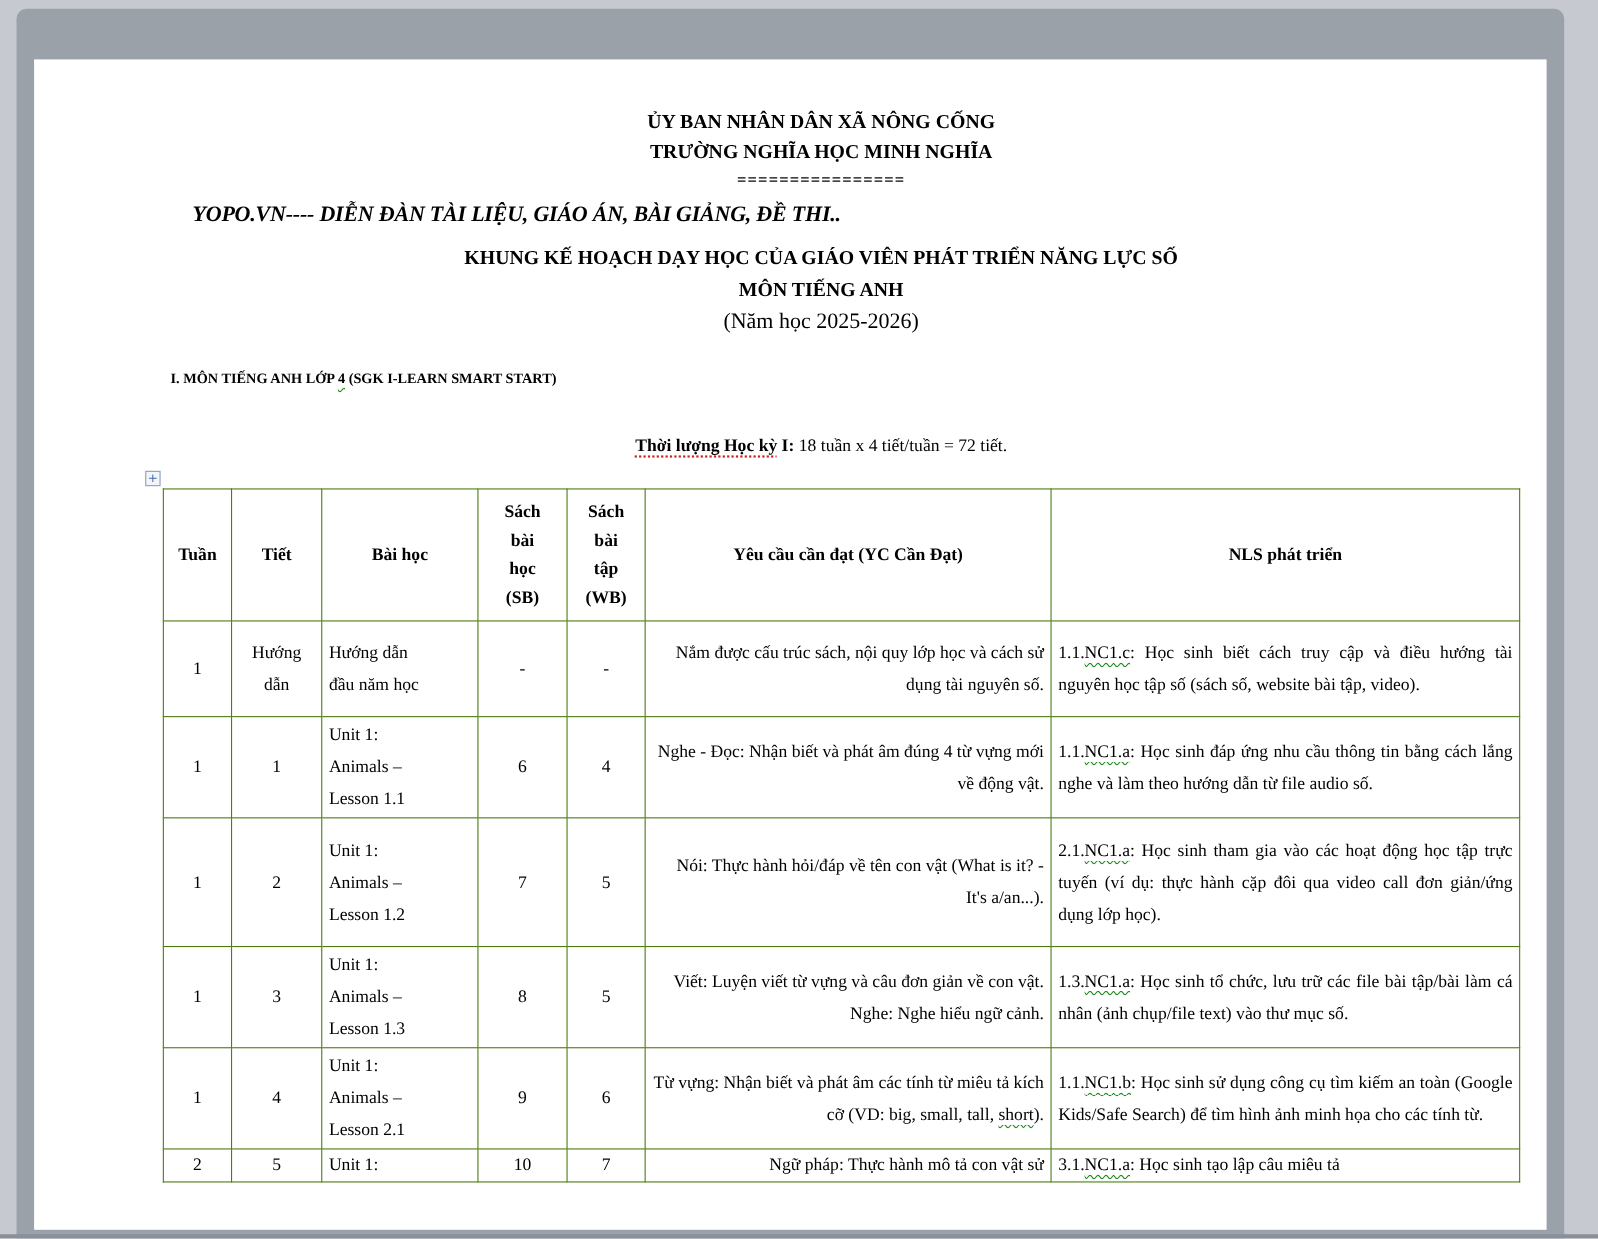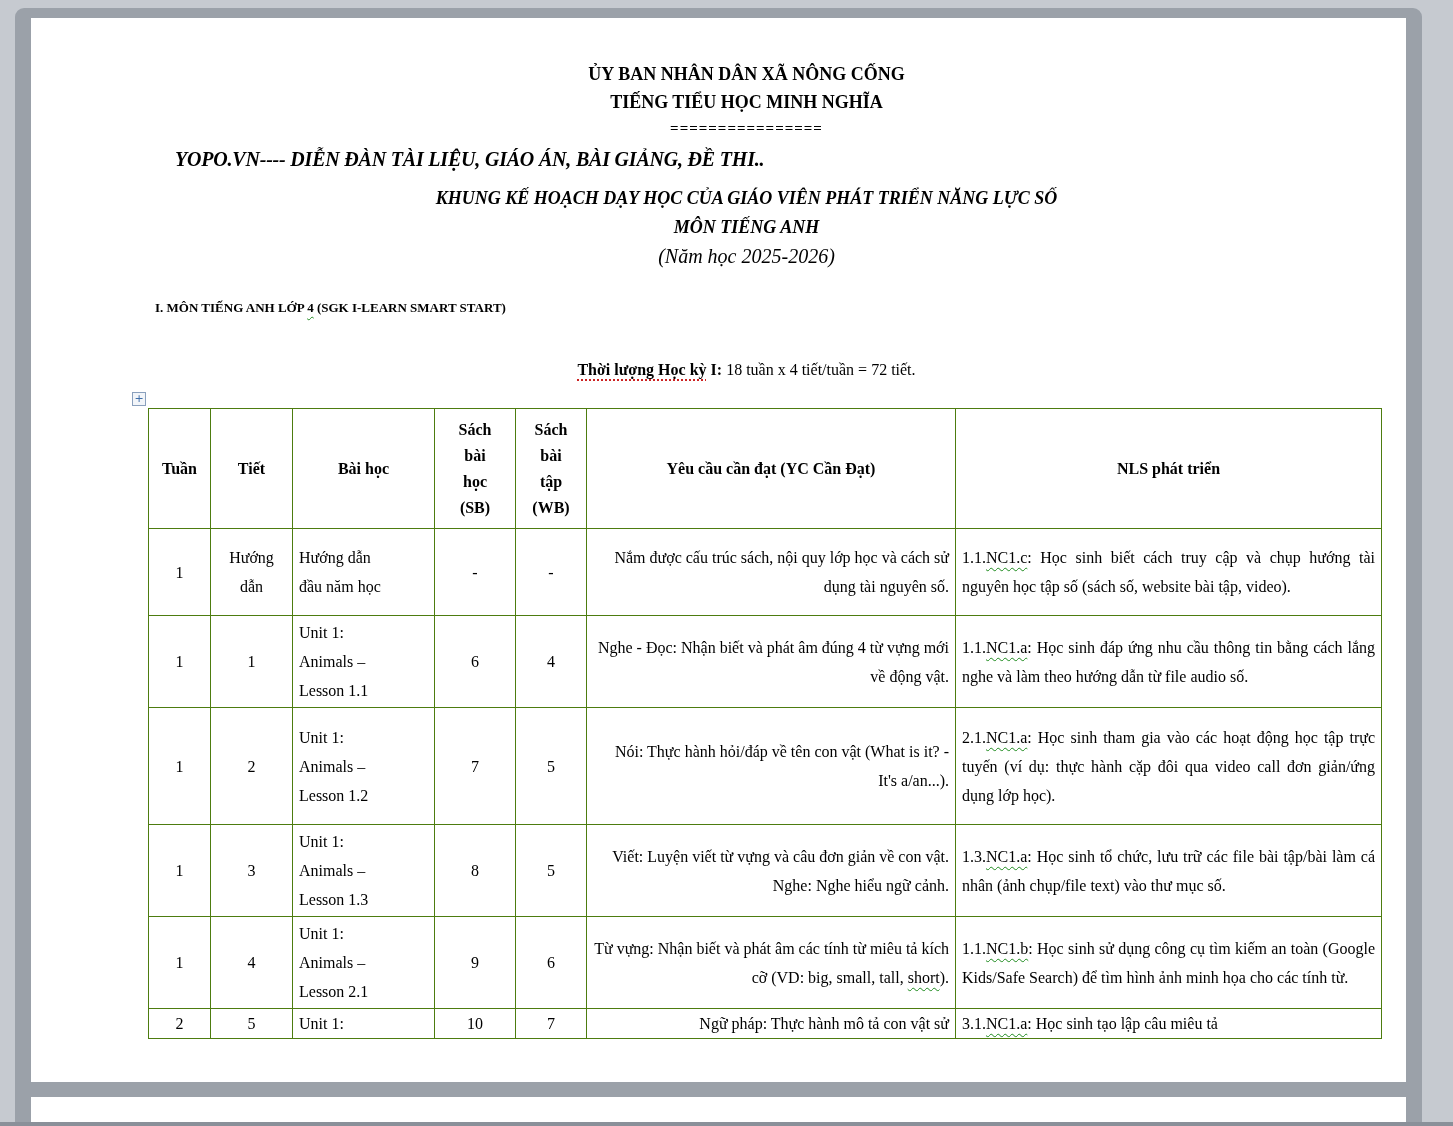--- a/index.html
+++ b/index.html
@@ -5,35 +5,35 @@
   * { margin:0; padding:0; box-sizing:border-box; }
   html,body { width:1453px; height:1126px; overflow:hidden; }
   body { background:#c6cad0; font-family:"Liberation Serif","DejaVu Serif",serif; color:#000; }
 
   .viewport { position:relative; width:1453px; height:1126px; background:#c6cad0; }
 
   .page-frame {
     position:absolute; left:15px; top:8px; width:1407px; height:1118px;
     background:#9ba1a9; border-radius:9px 9px 0 0;
   }
-  .page { position:absolute; left:16px; width:1375px; background:#ffffff; }
+  .page { position:absolute; left:16px; width:1375px; background:#ffffff;margin-top:36px; }
   .page1 { top:10px; height:1064px; overflow:hidden; }
   .page2 { top:1089px; height:25px; }
   .bottom-band { position:absolute; left:0; top:1122px; width:1453px; height:4px; background:#8a9099; }
 
   
   .hdr { position:absolute; top:42px; left:0; right:0; text-align:center; padding-left:56px;
          font-weight:bold; font-size:18px; line-height:28px; }
   .hdr-sep { font-size:15px; line-height:24px; letter-spacing:1px; font-weight:bold; }
 
   .forum-note { position:absolute; top:130px; left:144px; font-weight:bold; font-style:italic;
                 font-size:20px; letter-spacing:-0.2px;text-align:right; }
 
   .doc-title { position:absolute; top:166px; left:0; right:0; text-align:center; padding-left:56px;
-               font-weight:bold; font-size:18px; line-height:29px;font-style:italic; }
+               font-weight:bold; font-size:18px; line-height:29px; }
   .doc-title .year { font-weight:normal; font-size:20px; }
 
   .section-heading { position:absolute; top:282px; left:124px; font-weight:bold; font-size:13px; }
 
   .meta-line { position:absolute; left:0; right:0; text-align:center; padding-left:56px; font-size:16px; }
   .meta-textbook { top:315px; }
   .meta-duration { top:343px; }
   .meta-line .lbl { font-weight:bold; }
 
   .sq-green { text-decoration:underline; text-decoration-style:wavy;
@@ -68,21 +68,21 @@
 </head>
 <body>
 
 <div class="viewport">
   <div class="page-frame">
 
     <div class="page page1">
 
       <div class="hdr">
         <div>ỦY BAN NHÂN DÂN XÃ NÔNG CỐNG</div>
-        <div>TIẾNG TIỂU HỌC MINH NGHĨA</div>
+        <div>TRƯỜNG NGHĨA HỌC MINH NGHĨA</div>
         <div class="hdr-sep">================</div>
       </div>
 
       <div class="forum-note">YOPO.VN---- DIỄN ĐÀN TÀI LIỆU, GIÁO ÁN, BÀI GIẢNG, ĐỀ THI..</div>
 
       <div class="doc-title">
         <div>KHUNG KẾ HOẠCH DẠY HỌC CỦA GIÁO VIÊN PHÁT TRIỂN NĂNG LỰC SỐ</div>
         <div>MÔN TIẾNG ANH</div>
         <div class="year">(Năm học 2025-2026)</div>
       </div>
@@ -122,21 +122,21 @@
         </tr>
 
         <tr class="rh-1">
           <td class="c-center">1</td>
           <td class="c-center">Hướng dẫn</td>
           <td class="c-bai">Hướng dẫn
 đầu năm học</td>
           <td class="c-center">-</td>
           <td class="c-center">-</td>
           <td class="c-yc"><span>Nắm được cấu trúc sách, nội quy lớp học và cách sử dụng tài nguyên số.</span><span class="sq-green"></span><span></span></td>
-          <td class="c-nls"><span>1.1.</span><span class="sq-green">NC1.c</span><span>: Học sinh biết cách truy cập và chụp hướng tài nguyên học tập số (sách số, website bài tập, video).</span></td>
+          <td class="c-nls"><span>1.1.</span><span class="sq-green">NC1.c</span><span>: Học sinh biết cách truy cập và điều hướng tài nguyên học tập số (sách số, website bài tập, video).</span></td>
         </tr>
 
         <tr class="rh-2">
           <td class="c-center">1</td>
           <td class="c-center">1</td>
           <td class="c-bai">Unit 1:
 Animals –
 Lesson 1.1</td>
           <td class="c-center">6</td>
           <td class="c-center">4</td>

